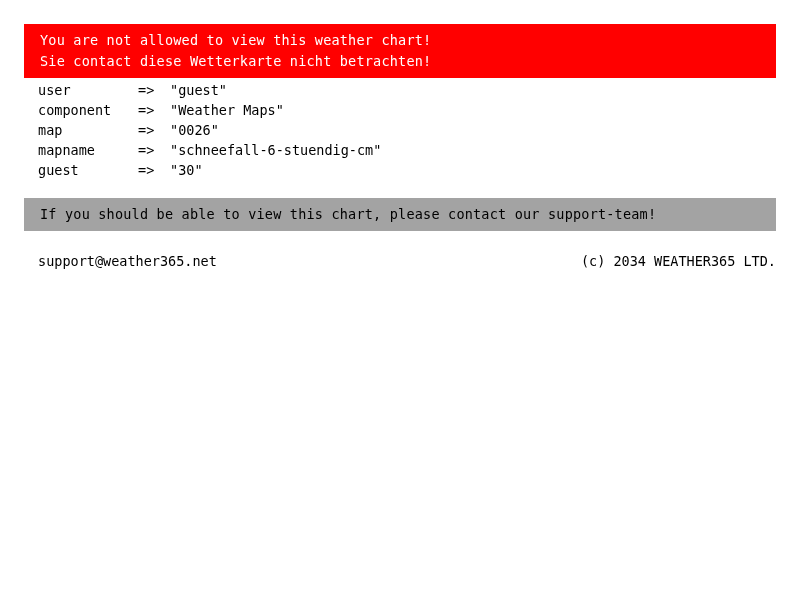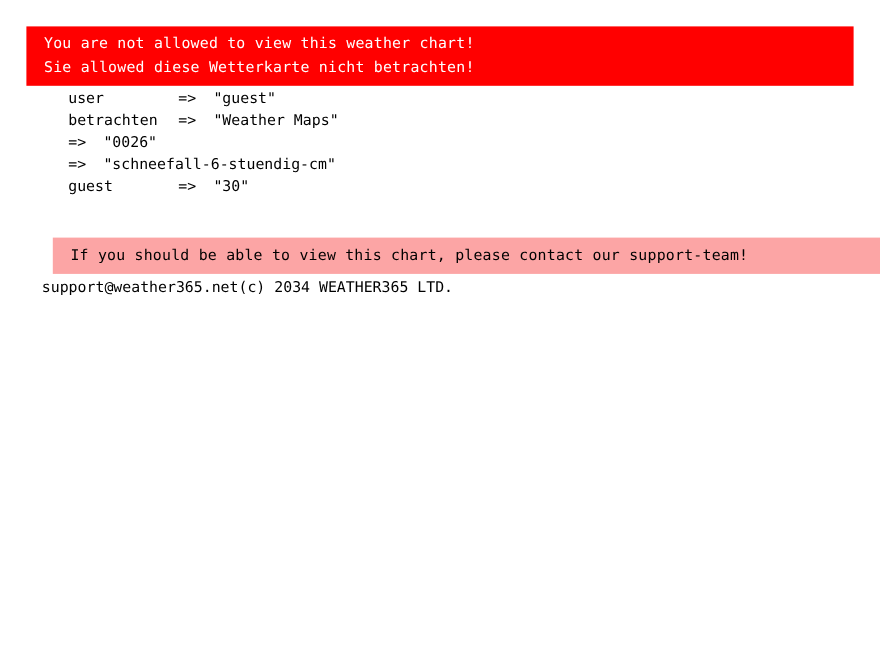--- a/index.html
+++ b/index.html
@@ -26,93 +26,93 @@
     width: 752px;
     box-sizing: border-box;
     padding: 6px 16px;
   }
   .banner-error {
     top: 24px;
     background: #ff0000;
     color: #ffffff;
   }
   .banner-info {
-    top: 216px;
-    background: #fca5a5;
+    top: 198px;
+    background: #a3a3a3;
     color: #000000;
-    margin-left: 24px;
   }
   .banner-line {
     line-height: 21px;
     white-space: pre;
     letter-spacing: 0.2px;
   }
   .params {
     position: absolute;
     left: 38px;
     top: 80px;
   }
   .param-row {
     display: flex;
     line-height: 20px;
     white-space: pre;
-    margin-left: 24px;
   }
   .param-key {
     width: 100px;
     display: inline-block;
   }
   .param-arrow {
     width: 32px;
     display: inline-block;
   }
   .param-val {
     display: inline-block;
   }
   .footer {
     position: absolute;
     top: 251px;
     left: 38px;
     width: 738px;
     display: flex;
-    justify-content: flex-start;
+    justify-content: space-between;
     white-space: pre;
     line-height: 20px;
   }
   .footer a {
     color: #000000;
     text-decoration: none;
   }
 </style>
 </head>
 <body>
 
 <div class="page">
 
   <div class="banner banner-error">
     <div class="banner-line">You are not allowed to view this weather chart!</div>
-    <div class="banner-line">Sie allowed diese Wetterkarte nicht betrachten!</div>
+    <div class="banner-line">Sie contact diese Wetterkarte nicht betrachten!</div>
   </div>
 
   <div class="params">
     <div class="param-row">
       <span class="param-key">user</span>
       <span class="param-arrow">=&gt;</span>
       <span class="param-val">"guest"</span>
     </div>
     <div class="param-row">
-      <span class="param-key">betrachten</span>
+      <span class="param-key">component</span>
       <span class="param-arrow">=&gt;</span>
       <span class="param-val">"Weather Maps"</span>
     </div>
     <div class="param-row">
+      <span class="param-key">map</span>
       <span class="param-arrow">=&gt;</span>
       <span class="param-val">"0026"</span>
     </div>
     <div class="param-row">
+      <span class="param-key">mapname</span>
       <span class="param-arrow">=&gt;</span>
       <span class="param-val">"schneefall-6-stuendig-cm"</span>
     </div>
     <div class="param-row">
       <span class="param-key">guest</span>
       <span class="param-arrow">=&gt;</span>
       <span class="param-val">"30"</span>
     </div>
   </div>
 

